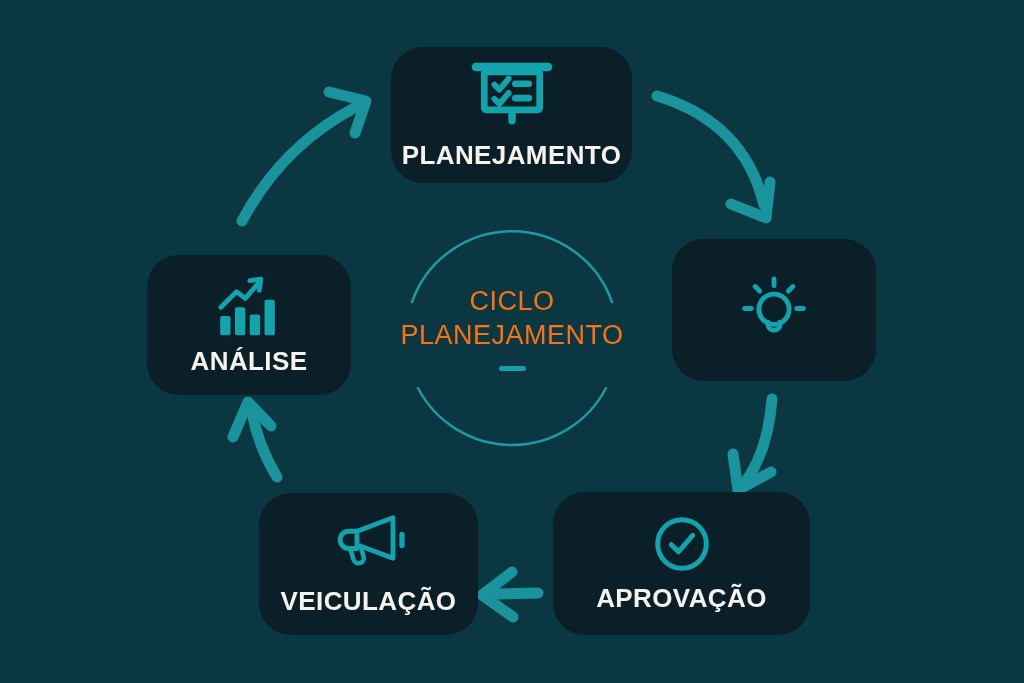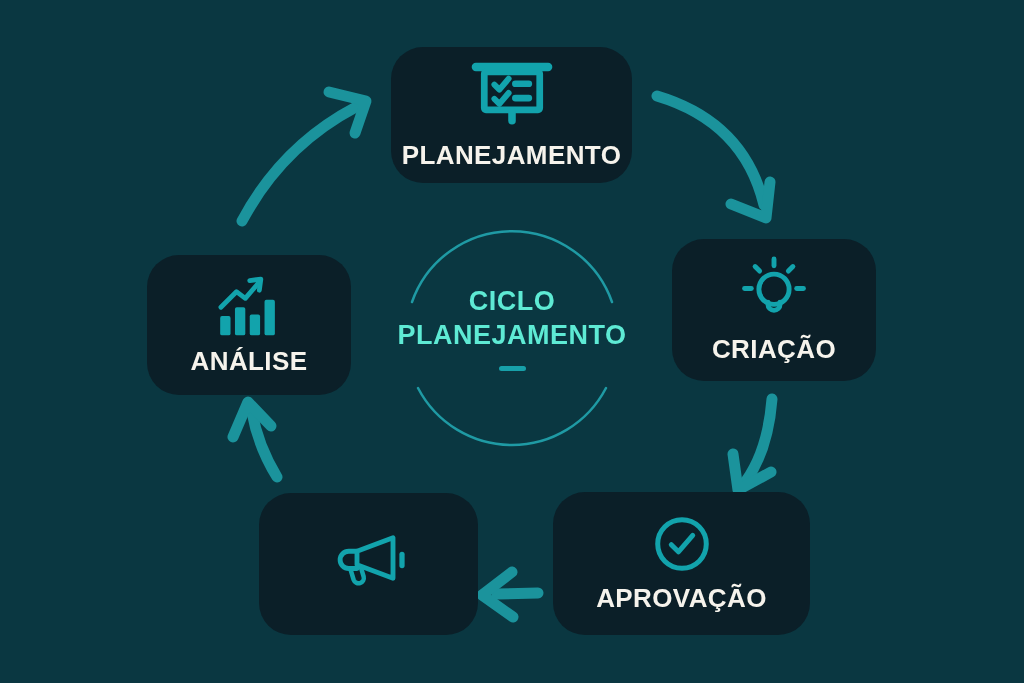--- a/index.html
+++ b/index.html
@@ -32,23 +32,23 @@
   #card-criacao{left:672px;top:239px;width:204px;height:142px;}
   #card-analise{left:147px;top:239px;width:204px;height:140px;margin-top:16px;}
   #card-aprovacao{left:553px;top:492px;width:257px;height:143px;}
   #card-veiculacao{left:259px;top:493px;width:219px;height:142px;}
   .center-title{
     position:absolute;left:0;right:0;top:284px;
     display:flex;flex-direction:column;align-items:center;
     text-align:center;
   }
   .center-title .line{
-    color:#5eead4;
+    color:#f97316;
     font-size:27px;line-height:34px;
-    font-weight:bold;letter-spacing:.5px;
+    font-weight:normal;letter-spacing:.5px;
     white-space:nowrap;
   }
   .title-dash{
     margin-top:14px;
     width:27px;height:5px;border-radius:3px;
     background:#17a0a9;
   }
 </style>
 </head>
 <body>
@@ -114,21 +114,20 @@
       <g fill="none" stroke="#12a3ac" stroke-width="6.5" stroke-linecap="round" stroke-linejoin="round">
         <line x1="45" y1="5" x2="45" y2="14"></line>
         <line x1="20" y1="15" x2="26" y2="21"></line>
         <line x1="70" y1="15" x2="64" y2="21"></line>
         <line x1="6" y1="44" x2="15" y2="44"></line>
         <line x1="84" y1="44" x2="75" y2="44"></line>
         <circle cx="45" cy="45" r="20"></circle>
         <path d="M37 62 v3 a8 8 0 0 0 16 0 v-3"></path>
       </g>
     </svg>
-    <div class="card-label">CRIAÇÃO</div>
   </div>
 
   <div class="card" id="card-analise">
     <svg width="68" height="64" viewBox="0 0 92 86">
       <g fill="#12a3ac">
         <rect x="7" y="58" width="14" height="26" rx="2.5"></rect>
         <rect x="27" y="46" width="14" height="38" rx="2.5"></rect>
         <rect x="47" y="56" width="14" height="28" rx="2.5"></rect>
         <rect x="67" y="36" width="14" height="48" rx="2.5"></rect>
       </g>
@@ -152,15 +151,16 @@
 
   <div class="card" id="card-veiculacao">
     <svg width="78" height="66" viewBox="0 0 104 88">
       <g fill="none" stroke="#12a3ac" stroke-width="6.5" stroke-linecap="round" stroke-linejoin="round">
         <path d="M36 27 L84 9 V63 L36 45 Z"></path>
         <path d="M36 27 h-11 a11.5 11.5 0 0 0 0 23 h11"></path>
         <path d="M27 50 l4.5 15 a7 7 0 0 0 13.4 -4 l-4 -13.5" stroke-width="6"></path>
         <line x1="96" y1="31" x2="96" y2="46" stroke-width="7"></line>
       </g>
     </svg>
+    <div class="card-label">VEICULAÇÃO</div>
   </div>
 
 </div>
 
 </body></html>

